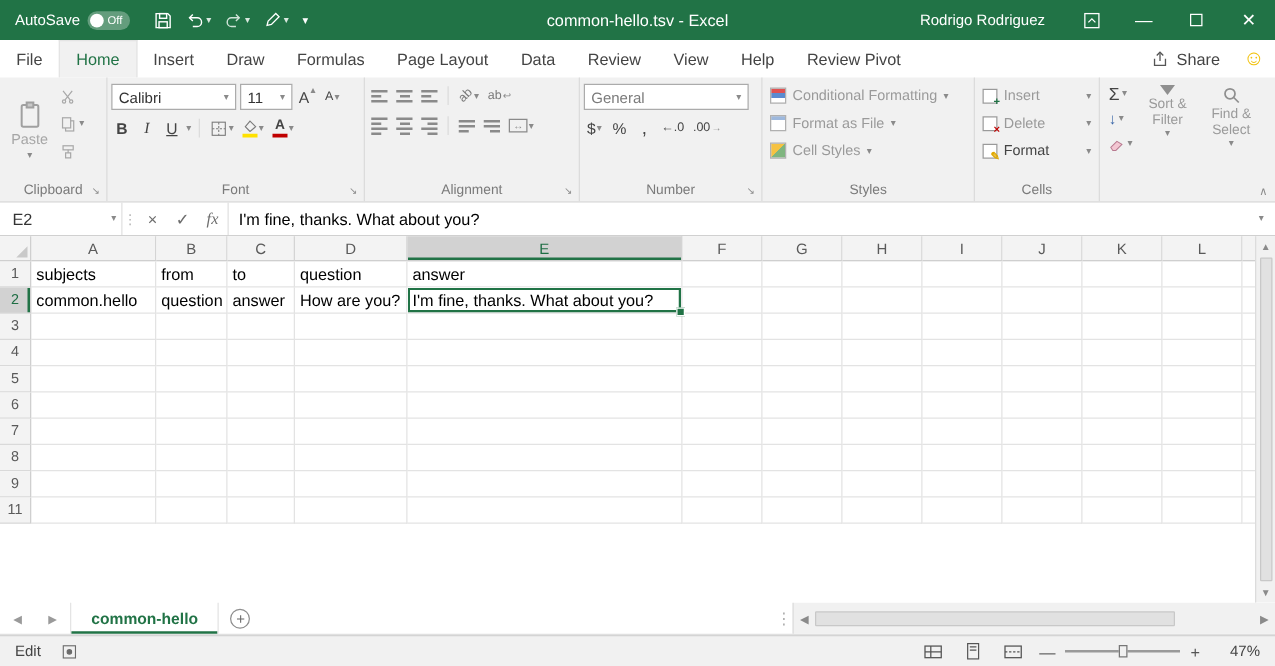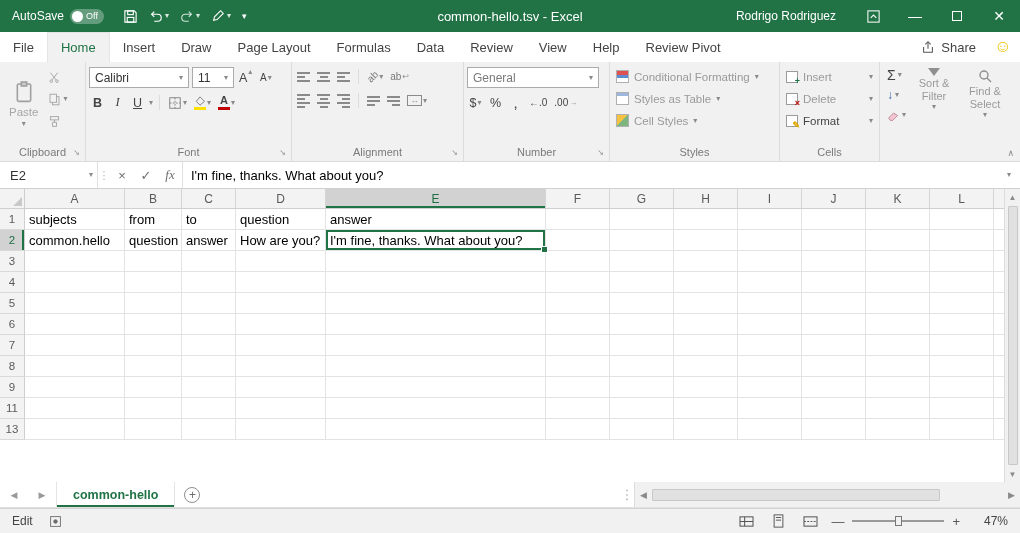--- a/index.html
+++ b/index.html
@@ -176,22 +176,22 @@
       </span>
     <span class="winbtn">✕</span>
   </div>
 </div>
 
 <div class="tabrow">
   <span class="rtab">File</span>
   <span class="rtab active">Home</span>
   <span class="rtab">Insert</span>
   <span class="rtab">Draw</span>
+  <span class="rtab">Formulas</span>
   <span class="rtab">Page Layout</span>
-  <span class="rtab">Formulas</span>
   <span class="rtab">Data</span>
   <span class="rtab">Review</span>
   <span class="rtab">View</span>
   <span class="rtab">Help</span>
   <span class="rtab">Review Pivot</span>
   <span class="share">
     <svg width="14" height="14" viewBox="0 0 16 16" fill="none" stroke="#555" stroke-width="1.2">
         <path d="M8 10V3"></path>
         <path d="M5 5l3-3 3 3"></path>
         <path d="M3 8v6h10V8"></path>
@@ -428,21 +428,21 @@
   <div class="group" style="width:170px">
     <div class="gc">
       <div class="ftcol" style="gap:3px">
         <span class="stybtn">
           <span class="styic" style="background:linear-gradient(180deg,#e05252 33%,#5b8bd0 33% 66%,#fff 66%)"></span>
           <span>Conditional Formatting</span>
           <span class="chev">▾</span>
         </span>
         <span class="stybtn">
           <span class="styic" style="background:linear-gradient(180deg,#9db8dd 30%,#fff 30%)"></span>
-          <span>Styles as Table</span>
+          <span>Format as File</span>
           <span class="chev">▾</span>
         </span>
         <span class="stybtn">
           <span class="styic" style="background:linear-gradient(135deg,#f5c242 50%,#7fb57f 50%)"></span>
           <span>Cell Styles</span>
           <span class="chev">▾</span>
         </span>
       </div>
     </div>
     <div class="glabel">
@@ -706,36 +706,20 @@
         <div class="cell" style="width: 220px;"></div>
         <div class="cell" style="width: 64px;"></div>
         <div class="cell" style="width: 64px;"></div>
         <div class="cell" style="width: 64px;"></div>
         <div class="cell" style="width: 64px;"></div>
         <div class="cell" style="width: 64px;"></div>
         <div class="cell" style="width: 64px;"></div>
         <div class="cell" style="width: 64px;"></div>
         <div class="cell fill"></div>
       </div>
-      <div class="grow">
-        <div class="rowh">13</div>
-        <div class="cell" style="width: 100px;"></div>
-        <div class="cell" style="width: 57px;"></div>
-        <div class="cell" style="width: 54px;"></div>
-        <div class="cell" style="width: 90px;"></div>
-        <div class="cell" style="width: 220px;"></div>
-        <div class="cell" style="width: 64px;"></div>
-        <div class="cell" style="width: 64px;"></div>
-        <div class="cell" style="width: 64px;"></div>
-        <div class="cell" style="width: 64px;"></div>
-        <div class="cell" style="width: 64px;"></div>
-        <div class="cell" style="width: 64px;"></div>
-        <div class="cell" style="width: 64px;"></div>
-        <div class="cell fill"></div>
-      </div>
     </div>
   <div class="vscroll">
     <span class="varrow">▲</span>
     <span class="vthumb"></span>
     <span class="varrow">▼</span>
   </div>
 </div>
 
 <div class="sheetbar">
   <span class="snav">◀</span>

